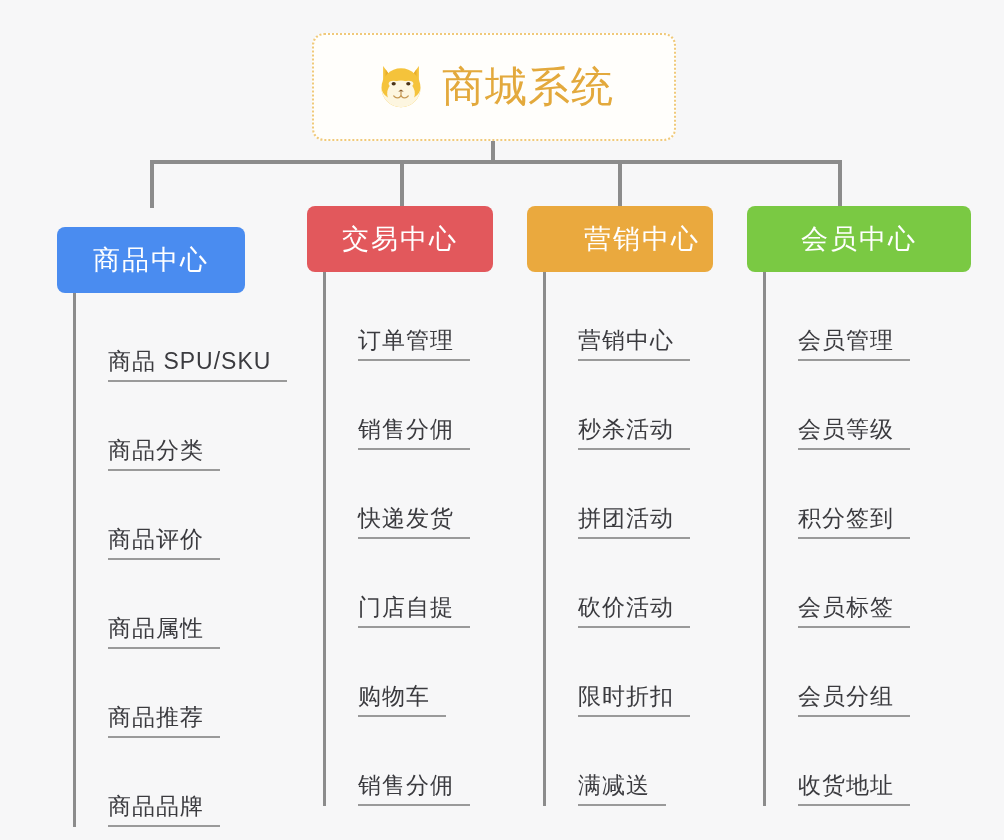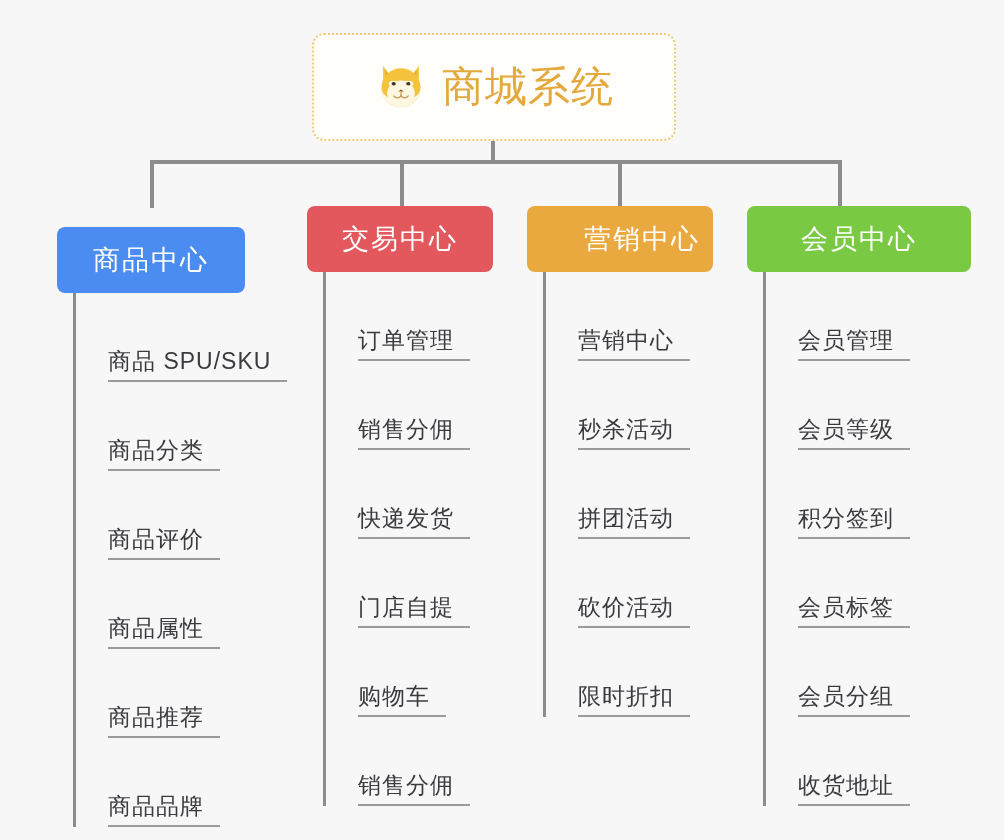--- a/index.html
+++ b/index.html
@@ -203,20 +203,23 @@
         </div>
       <div class="leaf">
           <span class="leaf-label">拼团活动</span>
         </div>
       <div class="leaf">
           <span class="leaf-label">砍价活动</span>
         </div>
       <div class="leaf">
           <span class="leaf-label">限时折扣</span>
         </div>
+      <div class="leaf">
+          <span class="leaf-label">满减送</span>
+        </div>
     </div>
   </div>
 
   <div class="column" style="left:747px; width:230px;">
     <div class="col-head" style="width:224px; background:#7ac943;">
       <span>会员中心</span>
     </div>
     <div class="leaf-stack">
       <div class="leaf">
           <span class="leaf-label">会员管理</span>

